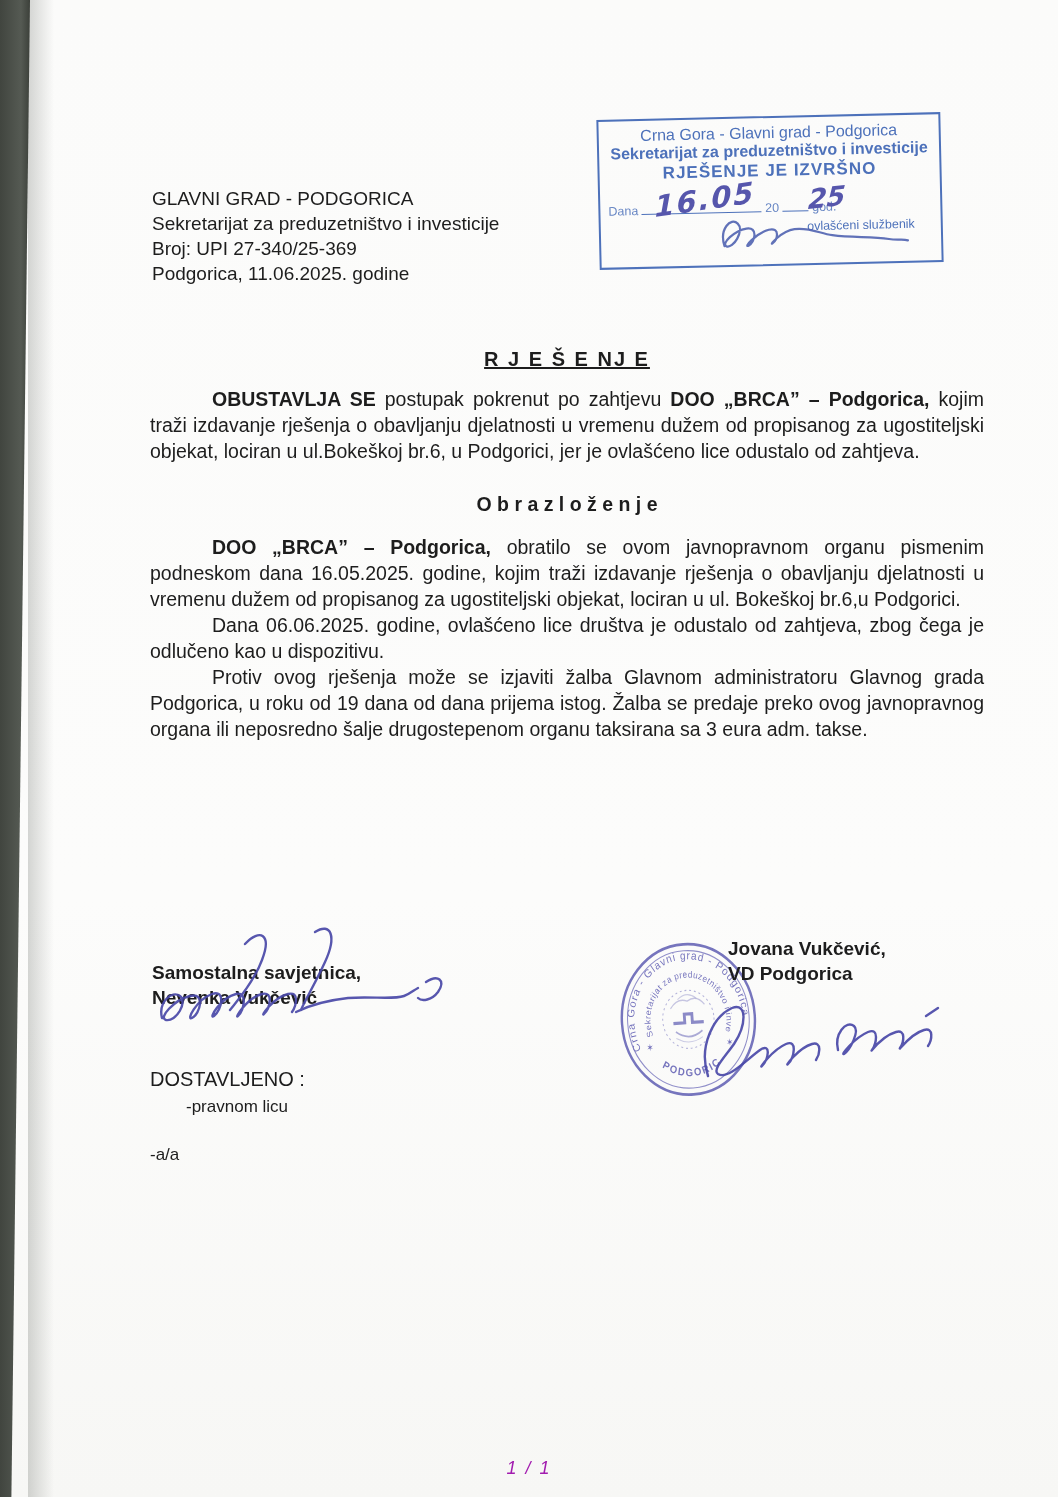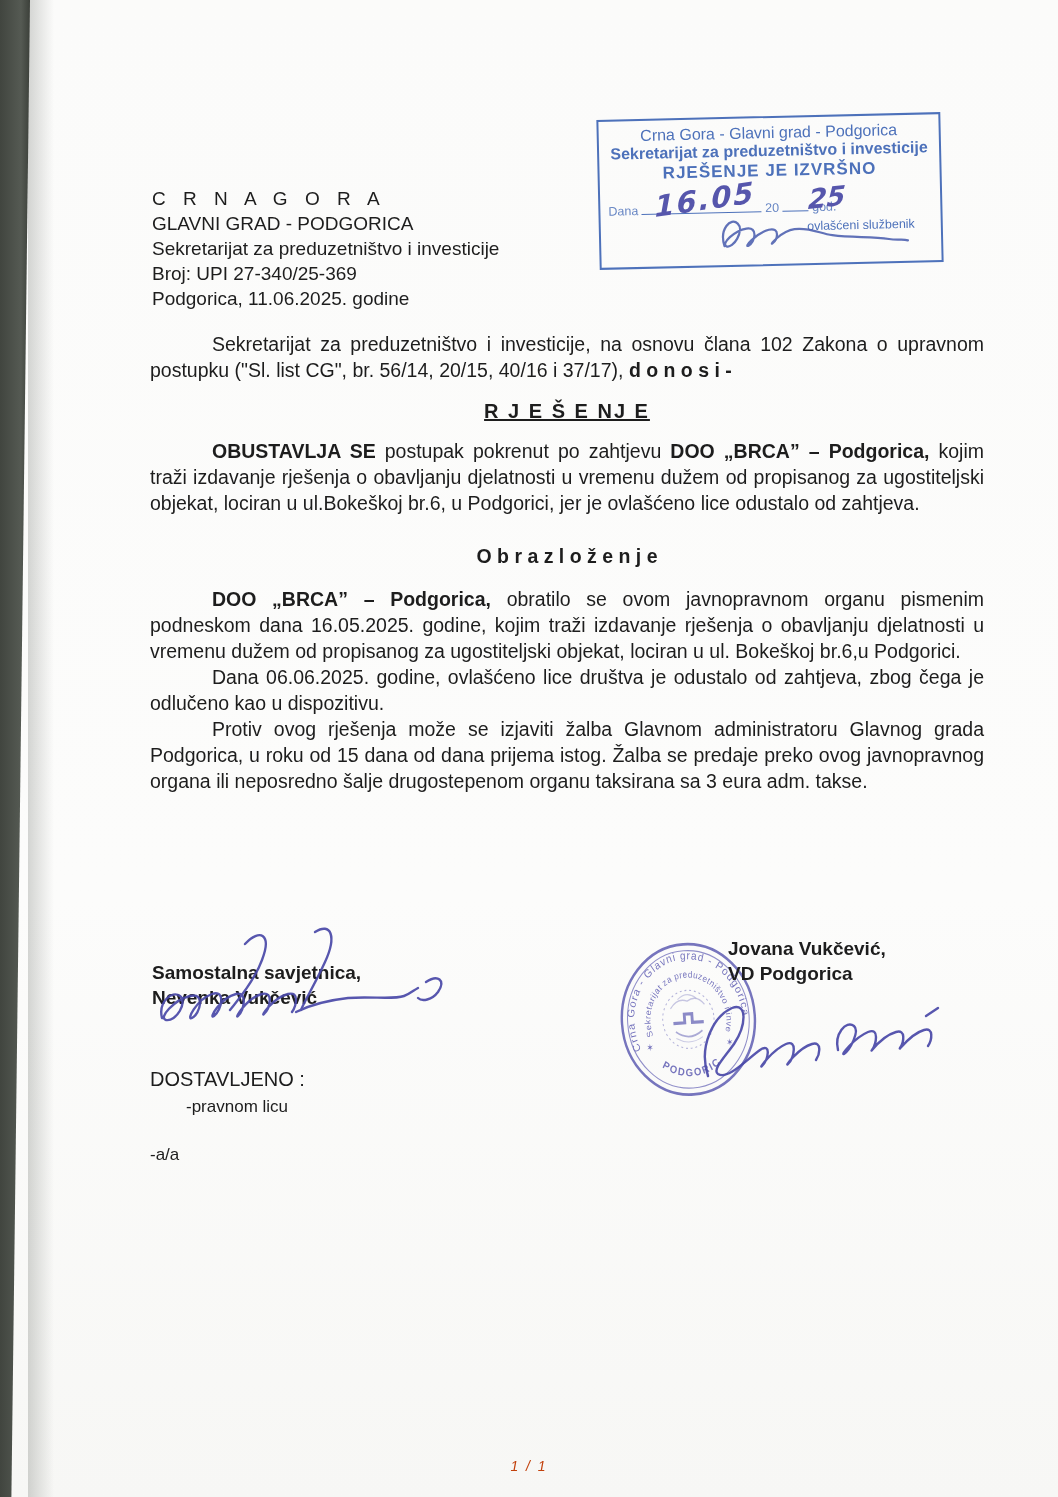--- a/index.html
+++ b/index.html
@@ -61,32 +61,31 @@
   .sig-svg{position:absolute;z-index:3;}
   .seal{position:absolute;left:612px;top:928px;z-index:1;opacity:.82;transform:rotate(-4deg);}
   
   .delivery{position:absolute;left:150px;top:1068px;z-index:2;}
   .delivery .head{font-size:20px;font-weight:normal;}
   .delivery .item1{font-size:17px;margin-top:6px;margin-left:36px;}
   .delivery .item2{font-size:17px;margin-top:28px;}
   
   .footer{
     position:absolute;left:0;top:1458px;width:1058px;text-align:center;
-    font-size:14px;font-style:italic;letter-spacing:2px;color:#c2410c;z-index:2;
+    font-size:18px;font-style:italic;letter-spacing:2px;color:#a21caf;z-index:2;
   }
   svg{display:block;}
 </style>
 </head>
 <body>
 
 <div class="scan-strip"></div>
 <div class="paper-shade"></div>
 
 <div class="letterhead">
-  <div class="country">C R N A   G O R A</div>
   <div>GLAVNI GRAD - PODGORICA</div>
   <div>Sekretarijat za preduzetništvo i investicije</div>
   <div>Broj: UPI 27-340/25-369</div>
   <div>Podgorica, 11.06.2025. godine</div>
 </div>
 
 <div class="stamp">
   <div class="s1">Crna Gora - Glavni grad - Podgorica</div>
   <div class="s2">Sekretarijat za preduzetništvo i investicije</div>
   <div class="s3">RJEŠENJE JE IZVRŠNO</div>
@@ -99,27 +98,26 @@
     <span class="hand date">16.05</span>
     <span class="hand year">25</span>
   </div>
   <div class="official">ovlašćeni službenik</div>
   <svg class="stamp-sign" width="230" height="60" viewBox="0 0 230 70">
     <path d="M8 48 C2 28 16 14 24 22 C32 30 18 52 10 48 C4 45 20 30 34 28 C48 26 44 44 36 48 C30 51 44 34 60 30 C74 27 70 42 64 46 C60 49 74 32 90 30 C108 28 120 36 134 38 C158 42 180 40 200 44 C210 46 216 44 222 46" fill="none" stroke="#4155ab" stroke-width="2.6" stroke-linecap="round" opacity=".9"></path>
   </svg>
 </div>
 
 <div class="doc-body">
-  <p><span>Sekretarijat za preduzetništvo i investicije, na osnovu člana 102  Zakona o upravnom postupku  ("Sl. list CG", br. 56/14, 20/15, 40/16 i 37/17), </span><b>d o n o s i -</b></p>
   <div class="center title-line">R J E Š E NJ E</div>
   <p><b>OBUSTAVLJA SE</b><span> postupak pokrenut po zahtjevu </span><b>DOO „BRCA” – Podgorica,</b><span> kojim traži izdavanje  rješenja o obavljanju djelatnosti u vremenu dužem od  propisanog za ugostiteljski objekat, lociran u ul.Bokeškoj br.6, u Podgorici, jer je ovlašćeno lice odustalo od zahtjeva.</span></p>
   <div class="center obraz-line">O b r a z l o ž e n j e</div>
   <p><b>DOO „BRCA” – Podgorica,</b><span> obratilo se ovom javnopravnom organu pismenim podneskom dana 16.05.2025. godine, kojim traži izdavanje  rješenja o obavljanju djelatnosti u vremenu dužem od  propisanog za ugostiteljski objekat, lociran u ul. Bokeškoj br.6,u Podgorici.</span></p>
   <p>Dana 06.06.2025. godine, ovlašćeno lice društva je odustalo od  zahtjeva, zbog čega je odlučeno kao u dispozitivu.</p>
-  <p>Protiv ovog rješenja može se izjaviti žalba Glavnom administratoru Glavnog grada Podgorica, u roku od 15 dana od dana prijema istog. Žalba se predaje preko ovog javnopravnog organa ili neposredno šalje drugostepenom organu taksirana sa 3 eura adm. takse.</p>
+  <p>Protiv ovog rješenja može se izjaviti žalba Glavnom administratoru Glavnog grada Podgorica, u roku od 19 dana od dana prijema istog. Žalba se predaje preko ovog javnopravnog organa ili neposredno šalje drugostepenom organu taksirana sa 3 eura adm. takse.</p>
 </div>
 
 <svg class="seal" width="152" height="172" viewBox="0 0 160 160" preserveAspectRatio="none">
   <defs>
     <path id="outerArc" d="M30.6 114.5 A57 57 0 1 1 129.4 114.5"></path>
     <path id="innerArc" d="M42.4 99.7 A40 40 0 1 1 117.6 99.7"></path>
     <path id="bottomArc" d="M46.6 125.8 A52 52 0 0 0 113.4 125.8"></path>
   </defs>
   <g stroke="#5a58b0" fill="none">
     <circle cx="80" cy="85" r="70" stroke-width="2.6"></circle>

